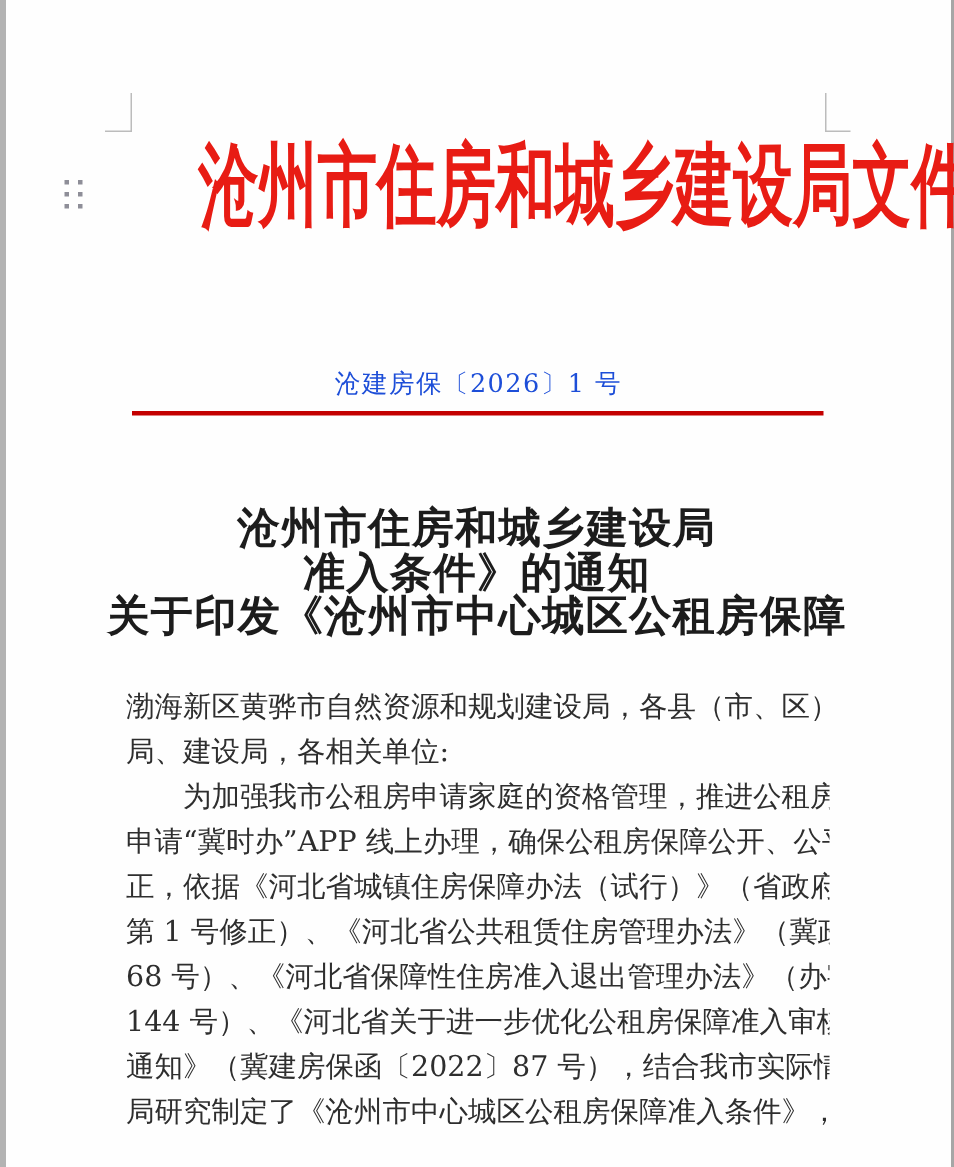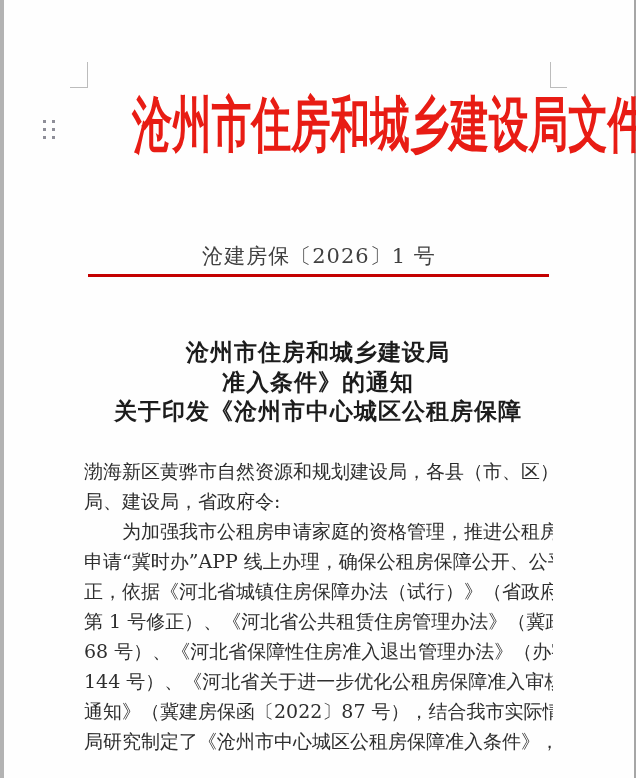--- a/index.html
+++ b/index.html
@@ -38,30 +38,30 @@
     position: absolute; top: 88px; left: 0; width: 636px;
     text-align: center; white-space: nowrap;
     color: var(--header-red, #e81c14);
     font-weight: bold; font-size: 60px; line-height: 72px;
   }
   .red-header .squeeze {
     display: inline-block; transform: scaleX(0.66); transform-origin: center;
   }
   .doc-number {
     position: absolute; top: 244px; left: 88px; width: 462px;
-    text-align: center; font-size: 21px; line-height: 24px;
-    color: #404040; letter-spacing: 1px; white-space: nowrap;
+    text-align: center; font-size: 17px; line-height: 24px;
+    color: #1d4ed8; letter-spacing: 1px; white-space: nowrap;
   }
   .red-rule {
     position: absolute; top: 274px; left: 88px; width: 461px; height: 3px;
     background: var(--rule-red, #c40000);
   }
   .doc-title {
     position: absolute; top: 337px; left: 0; width: 636px;
-    text-align: center; font-weight: bold; font-size: 23px; line-height: 29.5px;
+    text-align: center; font-weight: bold; font-size: 28px; line-height: 29.5px;
     color: #1c1c1c; letter-spacing: 1px;
   }
   .body-block {
     position: absolute; top: 456px; left: 84px; width: 469px;
     font-size: 19px; color: #2e2e2e;
   }
   .body-line {
     height: 30px; line-height: 30px; white-space: nowrap;
     text-align: justify; text-align-last: justify;
     overflow: hidden;
@@ -100,21 +100,21 @@
   <div class="doc-title">
 
   <div class="title-line">沧州市住房和城乡建设局</div>
       <div class="title-line">准入条件》的通知</div>
       <div class="title-line">关于印发《沧州市中心城区公租房保障</div>
     </div>
 
   <div class="body-block">
 
   <div class="body-line">渤海新区黄骅市自然资源和规划建设局，各县（市、区）住建</div>
-      <div class="body-line no-justify">局、建设局，省政府令:</div>
+      <div class="body-line no-justify">局、建设局，各相关单位:</div>
       <div class="body-line indent">为加强我市公租房申请家庭的资格管理，推进公租房保障</div>
       <div class="body-line">申请“冀时办”APP 线上办理，确保公租房保障公开、公平、公</div>
       <div class="body-line">正，依据《河北省城镇住房保障办法（试行）》（省政府令〔2022〕</div>
       <div class="body-line">第 1 号修正）、《河北省公共租赁住房管理办法》（冀政〔2011〕</div>
       <div class="body-line">68 号）、《河北省保障性住房准入退出管理办法》（办字〔2011〕</div>
       <div class="body-line">144 号）、《河北省关于进一步优化公租房保障准入审核事项的</div>
       <div class="body-line">通知》（冀建房保函〔2022〕87 号），结合我市实际情况，我</div>
       <div class="body-line">局研究制定了《沧州市中心城区公租房保障准入条件》，现印</div>
     </div>
 

